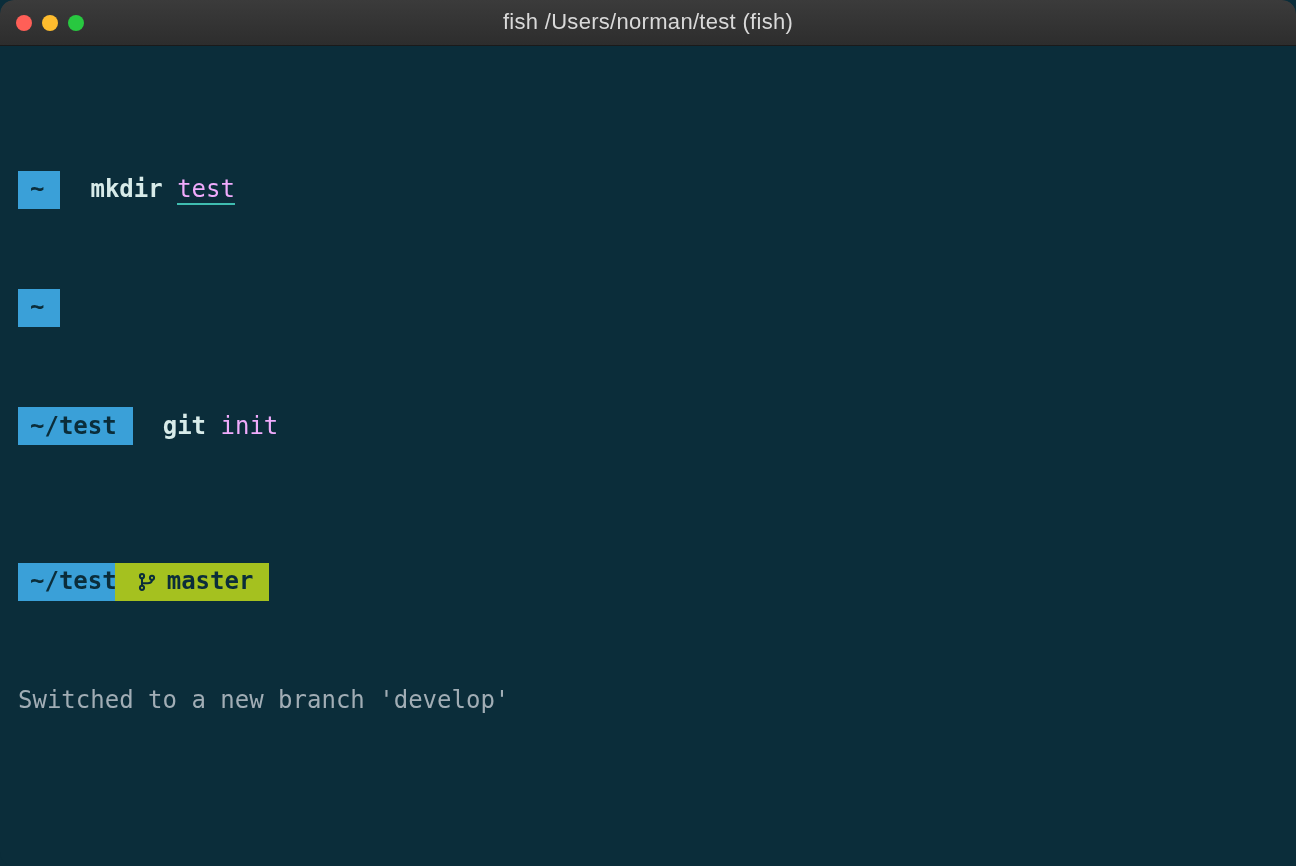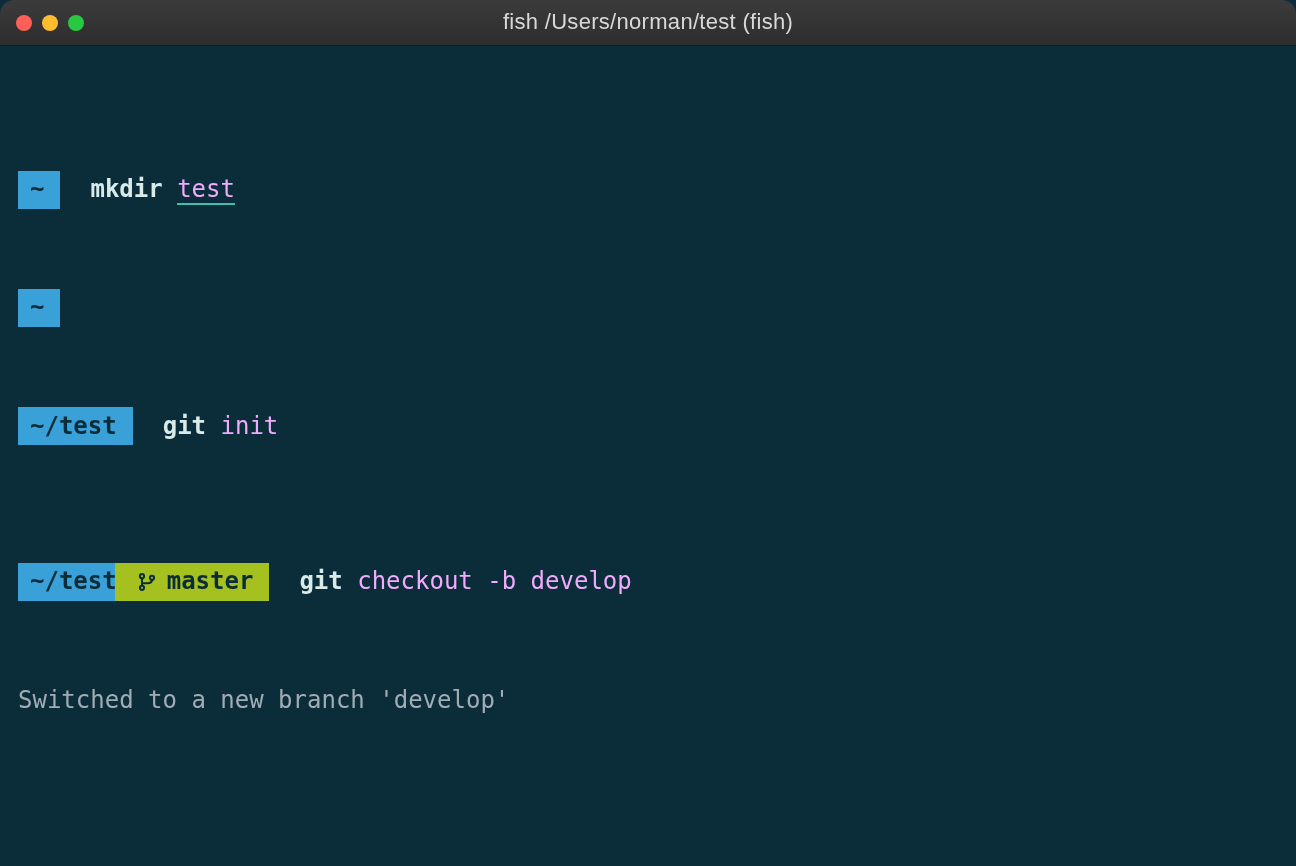--- a/index.html
+++ b/index.html
@@ -105,21 +105,20 @@
 
 <div class="row">
  <span class="seg blue"><span class="all">~/test</span></span>
  <span class="seg green"><span class="branch-ico"><svg class="branch-svg" viewBox="0 0 24 24" fill="none" stroke="#0b2d3a" stroke-width="2.4">
             <circle cx="6" cy="5" r="2.5"></circle>
             <circle cx="6" cy="19" r="2.5"></circle>
             <circle cx="18" cy="7" r="2.5"></circle>
             <path d="M6 7.5v9"></path>
             <path d="M18 9.5c0 5-7 4-12 4"></path>
           </svg></span><span class="all">master</span></span>
- <span class="cmd"><span class="kw">git</span> <span class="arg">checkout -b develop</span></span>
 </div>
 
 <div class="row output">Switched to a new branch 'develop'</div>
 
 
 
 
 
 
 

